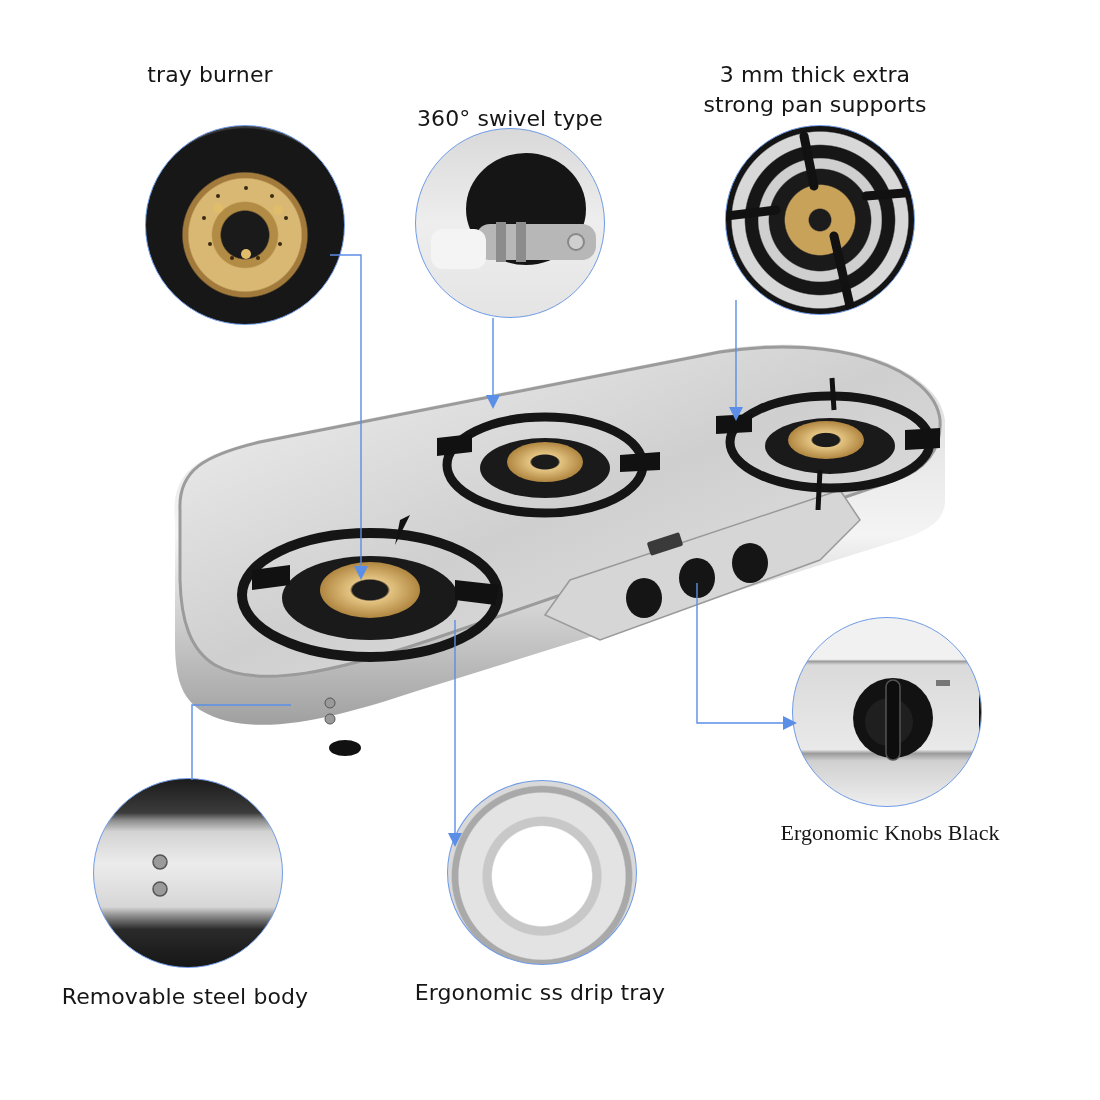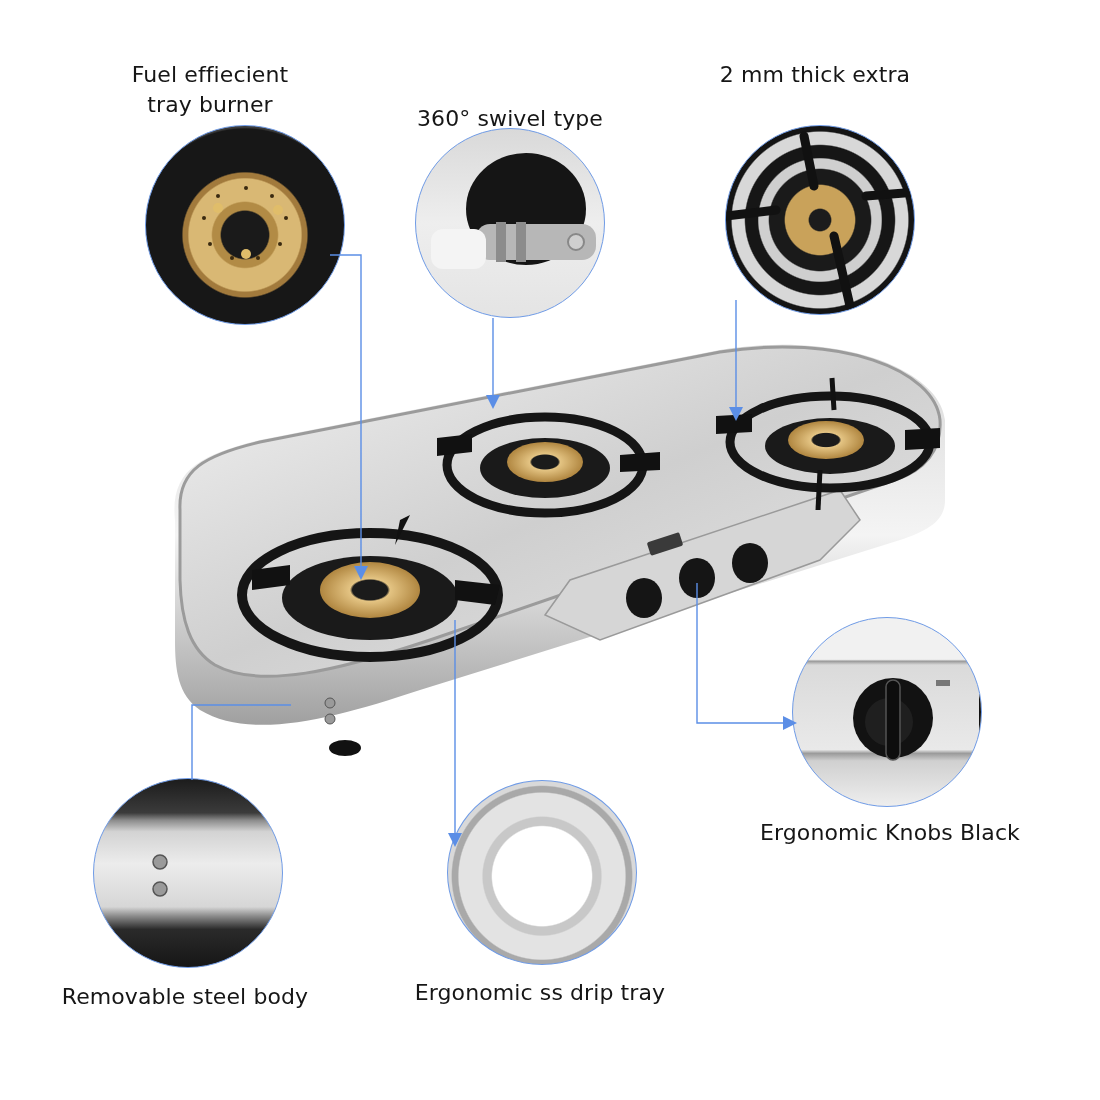--- a/index.html
+++ b/index.html
@@ -7,30 +7,30 @@
          font-family: "DejaVu Sans", "Liberation Sans", sans-serif; color: #111; }
   .label { position: absolute; text-align: center; font-size: 22px; line-height: 30px; color: #161616; letter-spacing: 0.1px; }
   .label span { display: block; white-space: nowrap; }
   .circle { position: absolute; border-radius: 50%; overflow: hidden; border: 1.5px solid #6f9be6; box-sizing: border-box; }
   svg.overlay { position: absolute; left: 0; top: 0; }
 </style>
 </head>
 <body>
 
 <div class="label" style="left:95px; top:60px; width:230px;">
-  <span>Fuel effiecient</span>
   <span>tray burner</span>
 </div>
 <div class="label" style="left:370px; top:60px; width:280px;margin-top:44px;">
   <span>360° swivel type</span>
 </div>
 <div class="label" style="left:685px; top:60px; width:260px;">
-  <span>2 mm thick extra</span>
+  <span>3 mm thick extra</span>
+  <span>strong pan supports</span>
 </div>
-<div class="label" style="left:740px; top:818px; width:300px;">
+<div class="label" style="left:740px; top:818px; width:300px;font-family:Liberation Serif, serif;">
   <span>Ergonomic Knobs Black</span>
 </div>
 <div class="label" style="left:55px; top:982px; width:260px;">
   <span>Removable steel body</span>
 </div>
 <div class="label" style="left:395px; top:978px; width:290px;">
   <span>Ergonomic ss drip tray</span>
 </div>
 
 <div class="circle" style="left:145px; top:125px; width:200px; height:200px;

